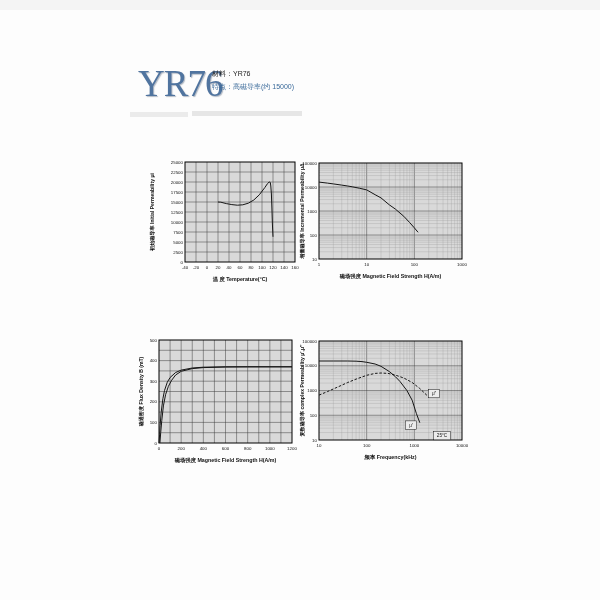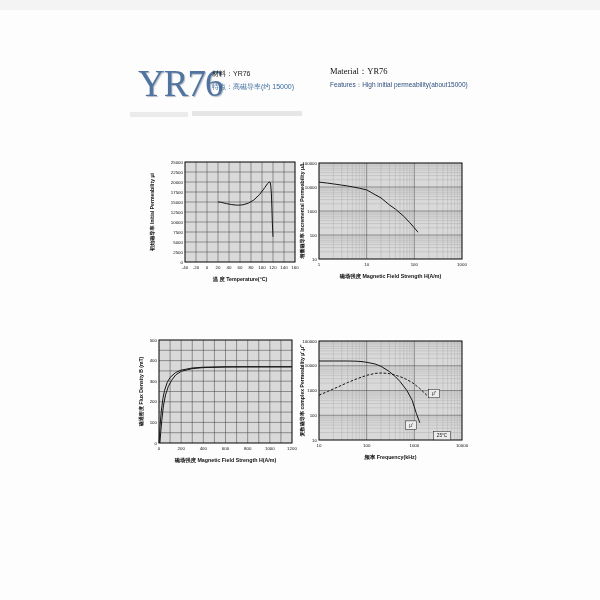--- a/index.html
+++ b/index.html
@@ -24,24 +24,20 @@
 
 <div class="page">
 
   <div class="logo">YR76</div>
 
   <div class="cn-block">
     <div><span>材料：</span><span>YR76</span></div>
     <div class="cn-feat"><span>特点：</span><span>高磁导率(约 15000)</span></div>
   </div>
 
-  <div class="en-block">
-    <div class="en-mat"><span>Material：</span><span>YR76</span></div>
-    <div class="en-feat"><span>Features：</span><span>High initial permeability(about15000)</span></div>
-  </div>
 
   <div class="divbar bar1"></div>
   <div class="divbar bar2"></div>
 
   <div class="chart" id="chart-0" style="left: 134px; top: 141px;">
       <svg viewBox="0 0 171 141" width="171" height="141">
         <rect x="51" y="11" width="110" height="100" fill="#d9d9d9"></rect>
         <line x1="62" y1="11" x2="62" y2="111" stroke="#3c3c3c" stroke-width="0.5"></line>
         <line x1="73" y1="11" x2="73" y2="111" stroke="#3c3c3c" stroke-width="0.5"></line>
         <line x1="84" y1="11" x2="84" y2="111" stroke="#3c3c3c" stroke-width="0.5"></line>

